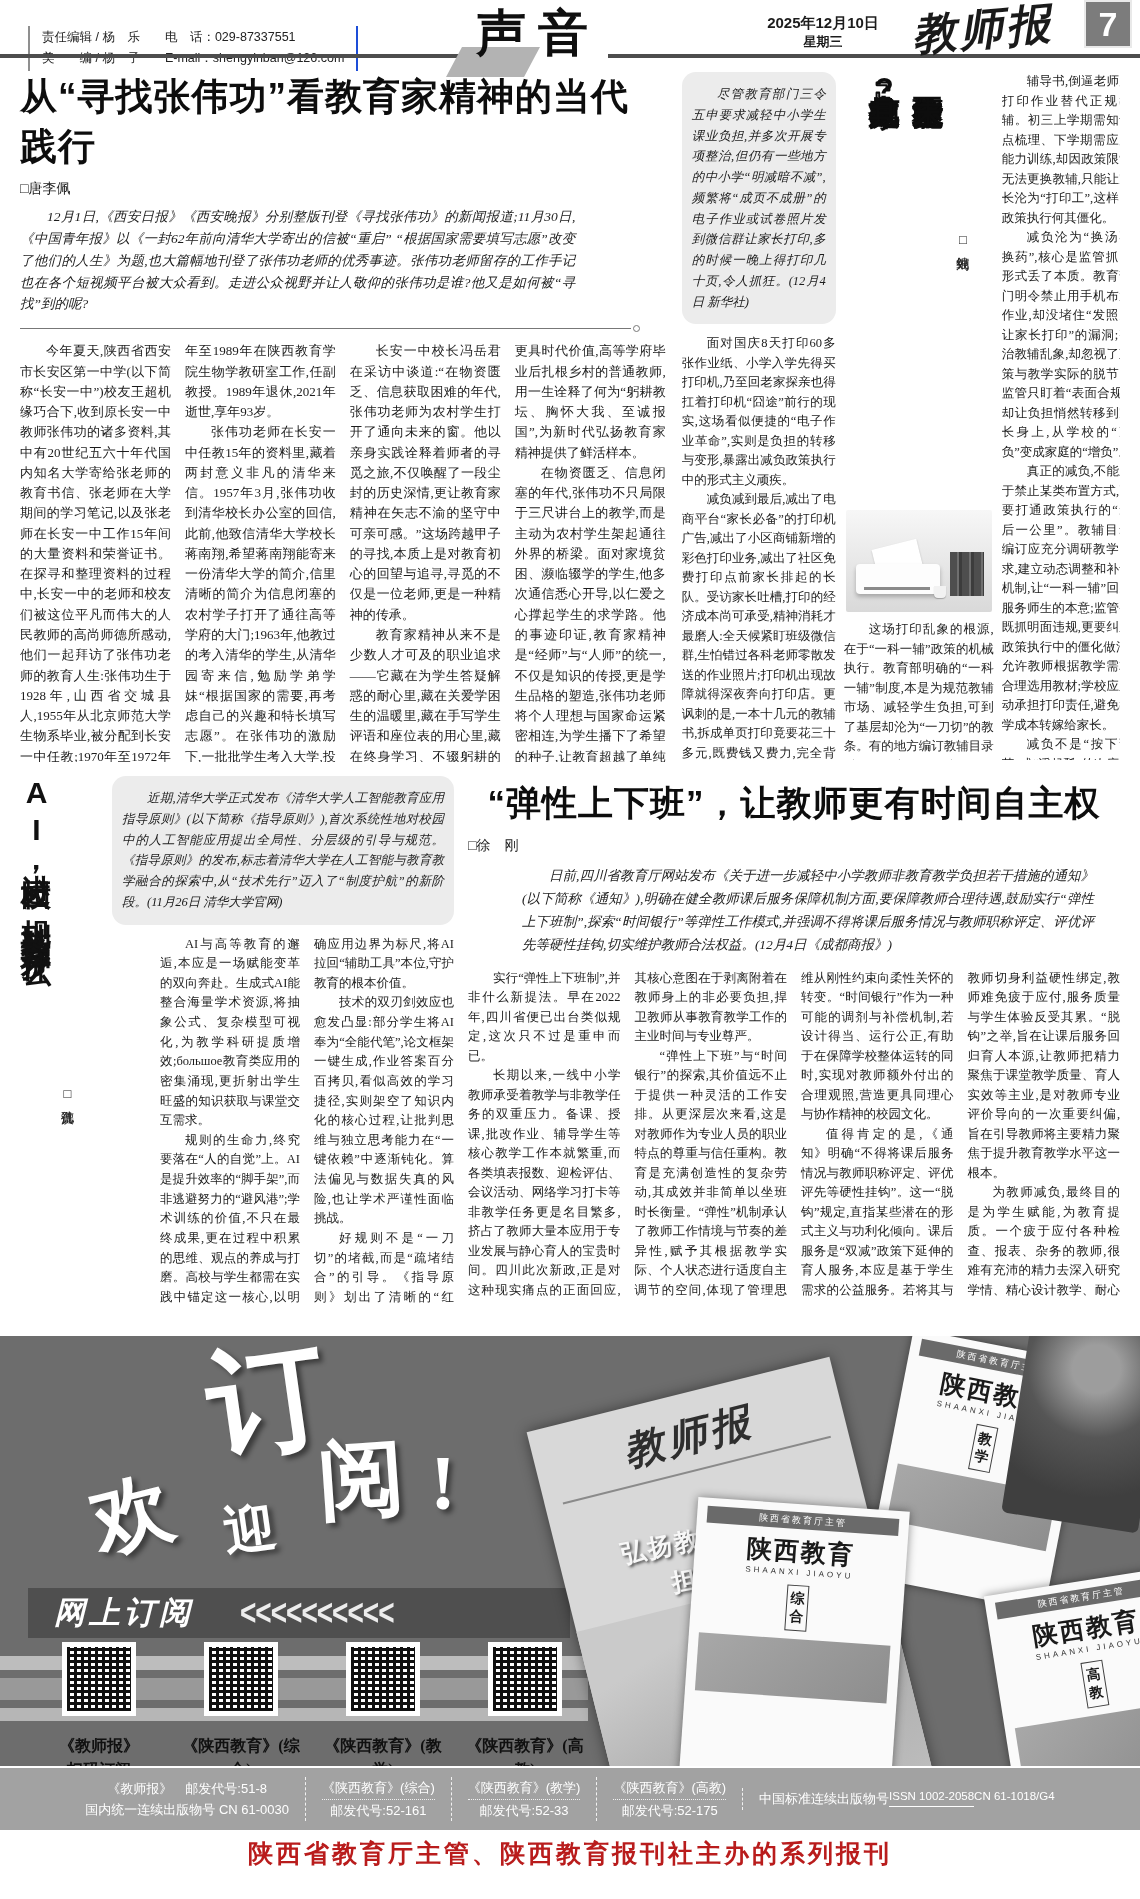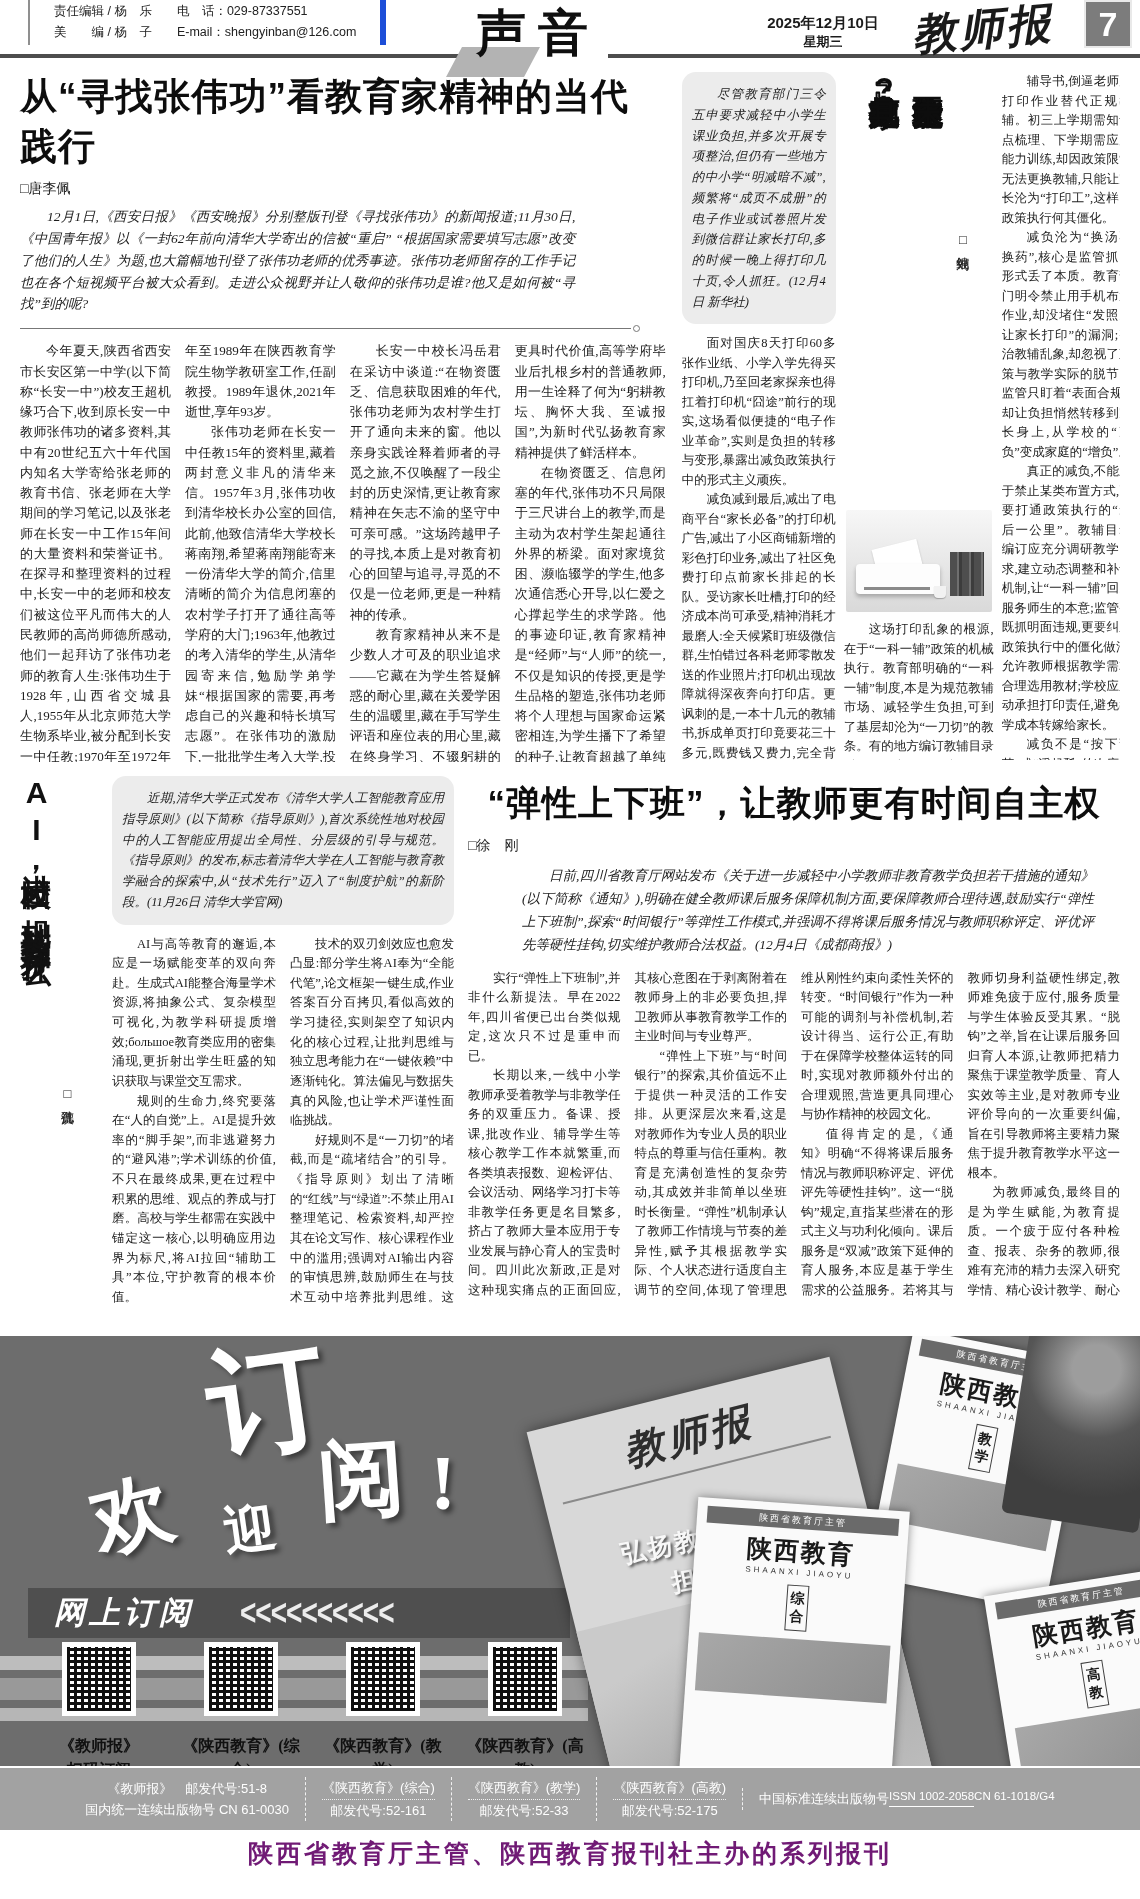--- a/index.html
+++ b/index.html
@@ -6,22 +6,22 @@
   html,body { margin:0; padding:0; background:#fff; }
   .page {
     width:1140px; height:1899px; margin:0 auto; position:relative;
     background:#fff; overflow:hidden;
     font-family:"Liberation Serif","DejaVu Serif",serif; color:#1c1c1c;
   }
   
   .header { position:relative; height:60px; }
   .header-rule { position:absolute; left:0; right:0; top:54px; height:4px; background:#4d4d4d; }
   .edit-box {
-    position:absolute; left:28px; top:0; border-left:2px solid #8f8f8f; border-right:6px solid #1d4ed8;
-    padding:1px 24px; font-size:12.5px; line-height:1.7; font-family:"Liberation Sans",sans-serif; color:#222;
+    position:absolute; left:28px; top:26px; border-left:2px solid #8f8f8f; border-right:2px solid #1d4ed8;
+    padding:1px 12px; font-size:12.5px; line-height:1.7; font-family:"Liberation Sans",sans-serif; color:#222;
   }
   .voice {
     position:absolute; left:468px; top:0px; z-index:3; background:#fff; padding:0 8px 2px;
     font-size:50px; font-weight:900; letter-spacing:12px; font-family:"Liberation Sans",sans-serif; color:#0f0f0f;
   }
   .voice::before {
     content:""; position:absolute; left:-14px; bottom:-8px; width:78px; height:30px;
     background:#b3b3b3; transform:skewX(-28deg); z-index:-1;
   }
   .date-block { position:absolute; left:758px; top:12px; width:130px; text-align:center;
@@ -67,21 +67,21 @@
   .pr-cup { position:absolute; right:46px; bottom:14px; width:12px; height:12px; background:#f2f2f2;
     border-radius:0 0 4px 4px; box-shadow:0 1px 1px rgba(0,0,0,.25); }
   
   .middle-section { display:flex; gap:14px; padding:14px 20px 0; height:560px; overflow:hidden; }
   .ai-vert { width:78px; display:flex; gap:5px; }
   .ai-headline { font-size:30px; font-weight:700; font-family:"Liberation Sans",sans-serif;
     line-height:1.1; letter-spacing:4px; color:#111; }
   .ai-byline { font-size:13px; padding-top:310px; color:#222; }
   .ai-article { width:342px; }
   .ai-body { column-count:2; column-gap:14px; font-size:12.5px; line-height:1.57; text-align:justify;
-    height:384px; overflow:hidden; }
+    height:384px; overflow:hidden;margin-left:48px; }
   .flex-article { flex:1; }
   .flex-headline { margin:4px 0 10px; font-size:35px; font-weight:900; text-align:center;
     font-family:"Liberation Sans",sans-serif; letter-spacing:1px; color:#0d0d0d; }
   .flex-intro { margin:10px 26px 12px 54px; font-style:italic; font-size:13.5px; line-height:1.7;
     text-indent:2em; text-align:justify; }
   .flex-body { column-count:4; column-gap:14px; font-size:12.5px; line-height:1.56; text-align:justify;
     height:340px; overflow:hidden; }
   
   .ad { position:relative; height:430px; margin-top:14px; background:#6d6d6d; overflow:hidden; }
   .cal { position:absolute; color:#fff; font-weight:900; text-shadow:4px 4px 5px rgba(0,0,0,.45); line-height:1; }
@@ -135,21 +135,21 @@
   
   .footer-bar { height:62px; background:#a2a2a2; color:#fff; display:flex; align-items:center;
     justify-content:center; font-size:13px; font-family:"Liberation Sans",sans-serif; margin-top:2px; }
   .fb-item { padding:0 16px; text-align:center; line-height:1.65; }
   .fb-item + .fb-item { border-left:1px dashed #f2f2f2; }
   .fb-dotted { border-bottom:1px dotted #f2f2f2; padding-bottom:1px; }
   .fb-issn { display:flex; align-items:flex-start; gap:0; }
   .fb-stack { display:flex; font-size:11.5px; text-align:left; line-height:1.5; }
   .fb-stack .top { border-bottom:1px solid #fff; }
   .bottom-line { height:46px; display:flex; align-items:center; justify-content:center;
-    font-size:25px; font-weight:900; letter-spacing:3px; color:#701a75;
+    font-size:25px; font-weight:900; letter-spacing:3px; color:#b91c1c;
     font-family:Liberation Sans, sans-serif; }
 </style>
 </head>
 <body>
 
 <div class="page">
 
   <div class="header">
     <div class="edit-box">
       <div>责任编辑 / 杨　乐　　电　话：029-87337551</div>

